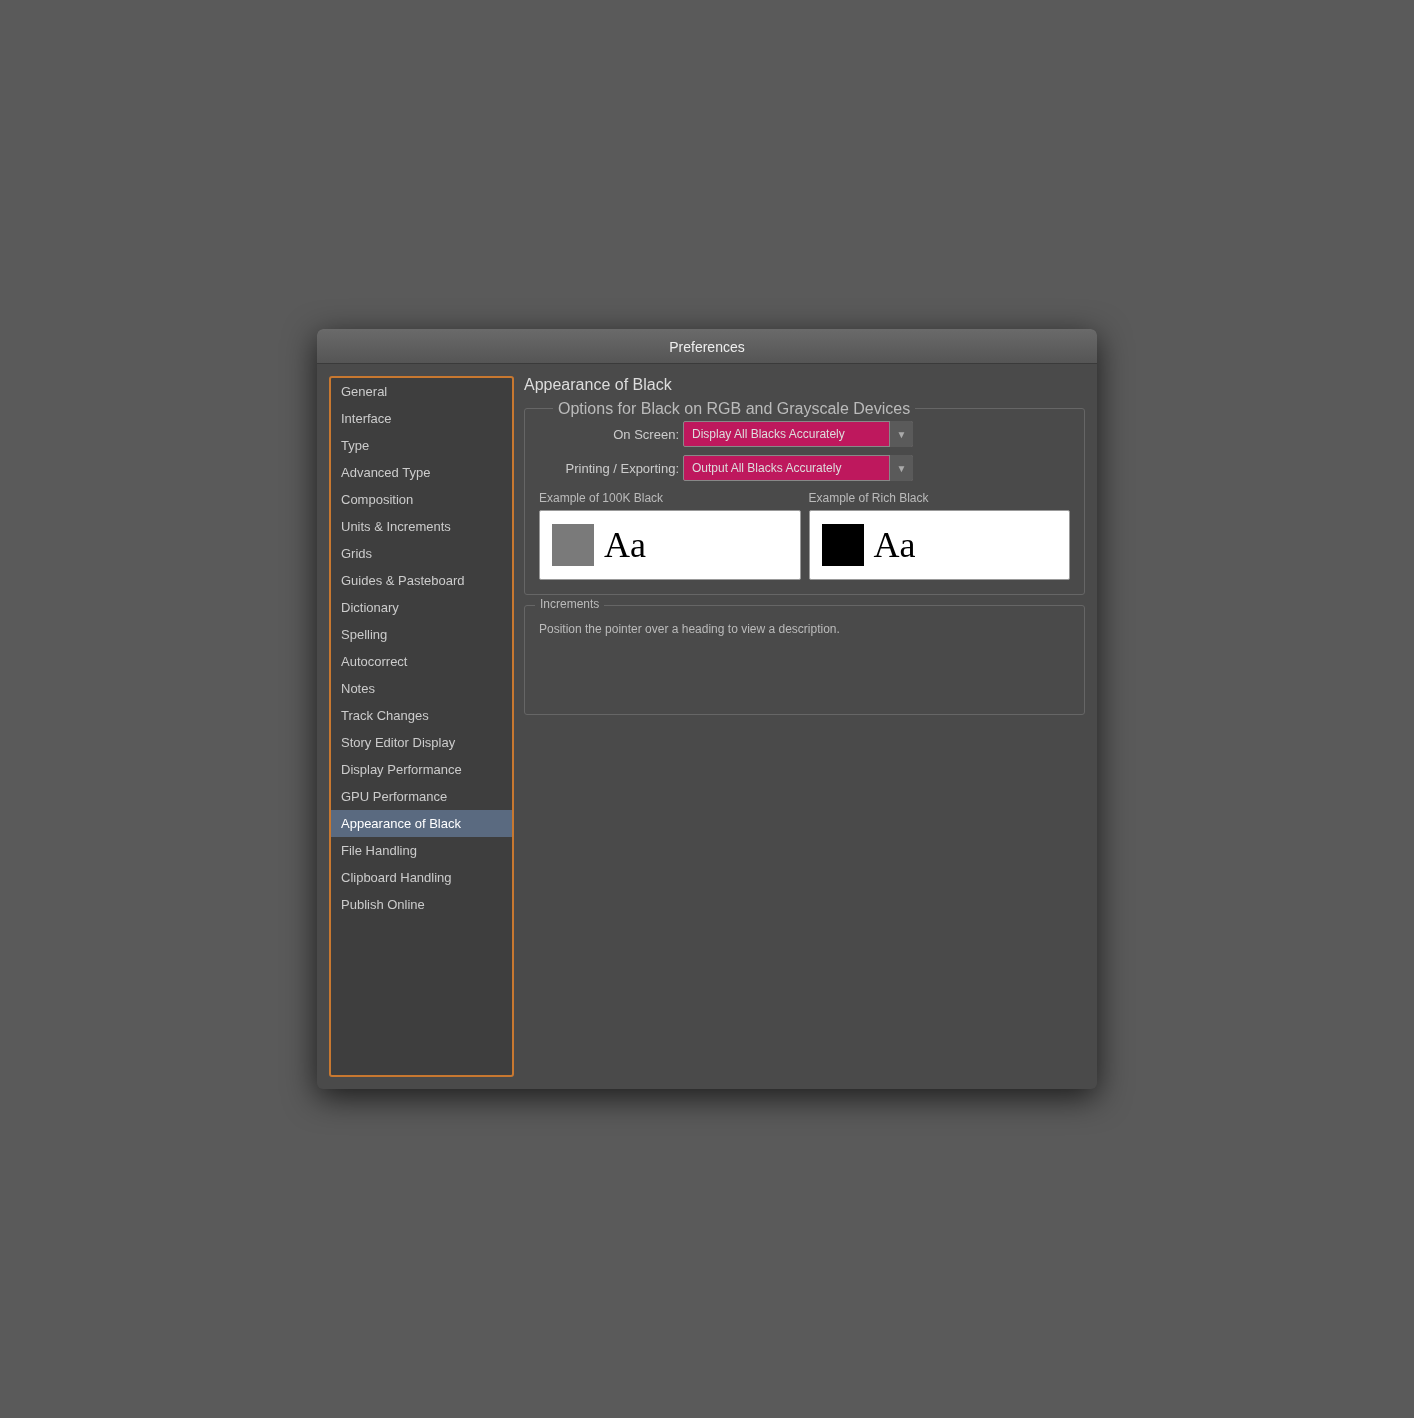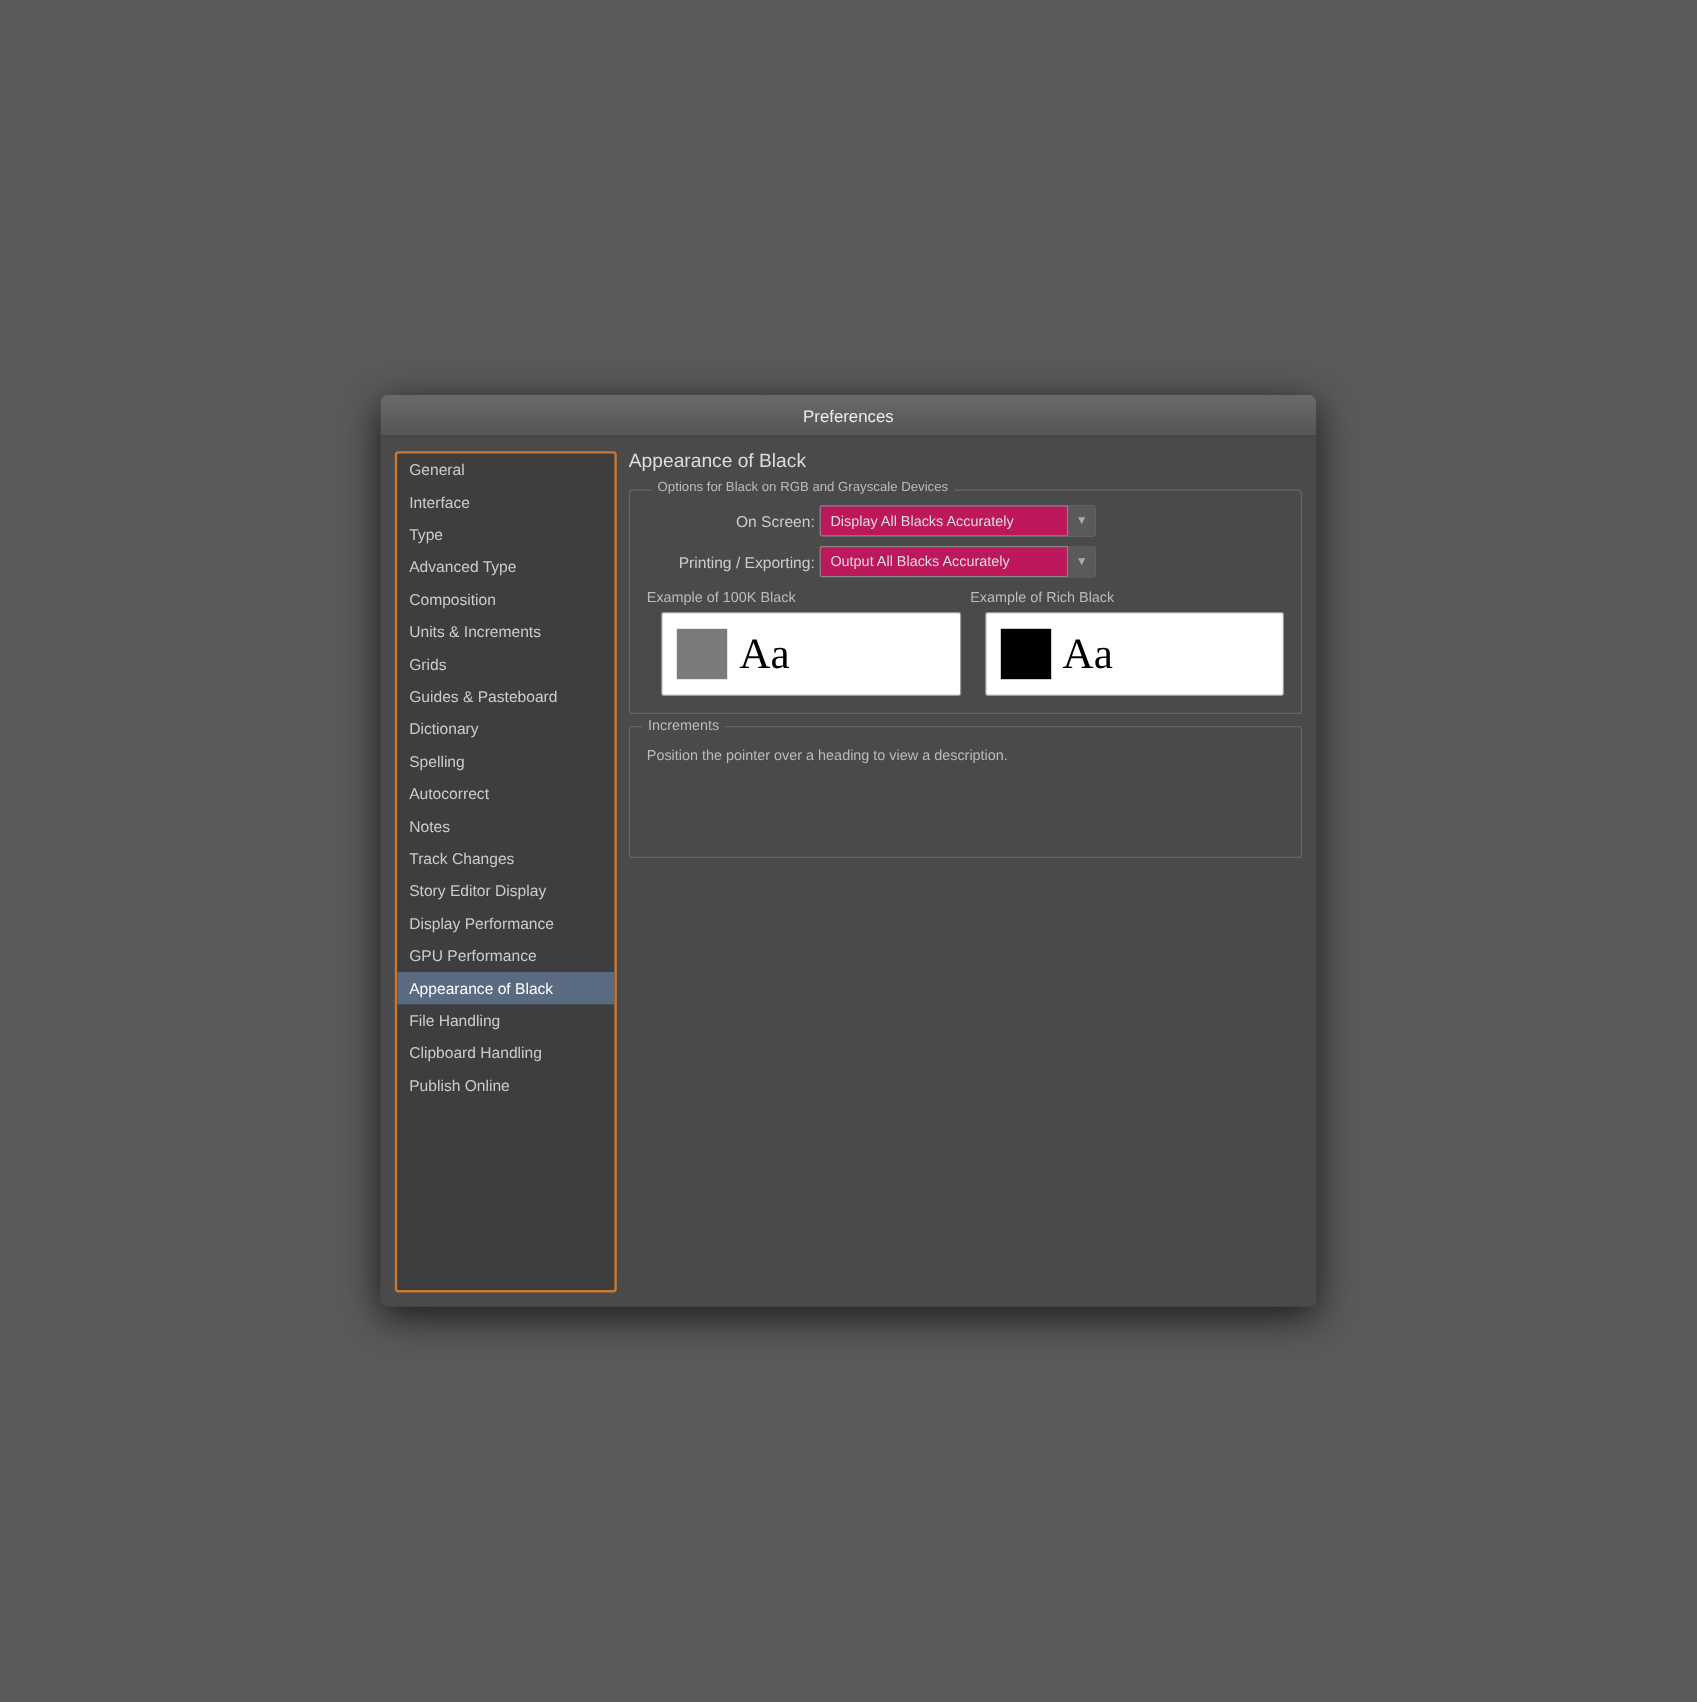--- a/index.html
+++ b/index.html
@@ -85,24 +85,24 @@
     .group-box {
       border: 1px solid #666;
       border-radius: 3px;
       padding: 12px 14px 14px;
       position: relative;
       background: #4a4a4a;
     }
     .group-label {
       position: absolute;
       top: -9px;
-      left: 18px;
+      left: 28px;
       background: #4a4a4a;
       padding: 0 5px;
-      font-size: 11px;
+      font-size: 16px;
       color: #bbb;
     }
     .form-row {
       display: flex;
       align-items: center;
       margin-bottom: 8px;
       gap: 4px;
     }
     .form-row:last-of-type {
       margin-bottom: 0;
@@ -163,21 +163,20 @@
     }
     .example-preview {
       background: #fff;
       border: 1px solid #999;
       border-radius: 2px;
       height: 70px;
       display: flex;
       align-items: center;
       padding: 8px 12px;
       gap: 10px;
-      margin-left: 12px;
     }
     .preview-square {
       width: 42px;
       height: 42px;
       flex-shrink: 0;
     }
     .preview-square.light {
       background: #7a7a7a;
     }
     .preview-square.dark {

